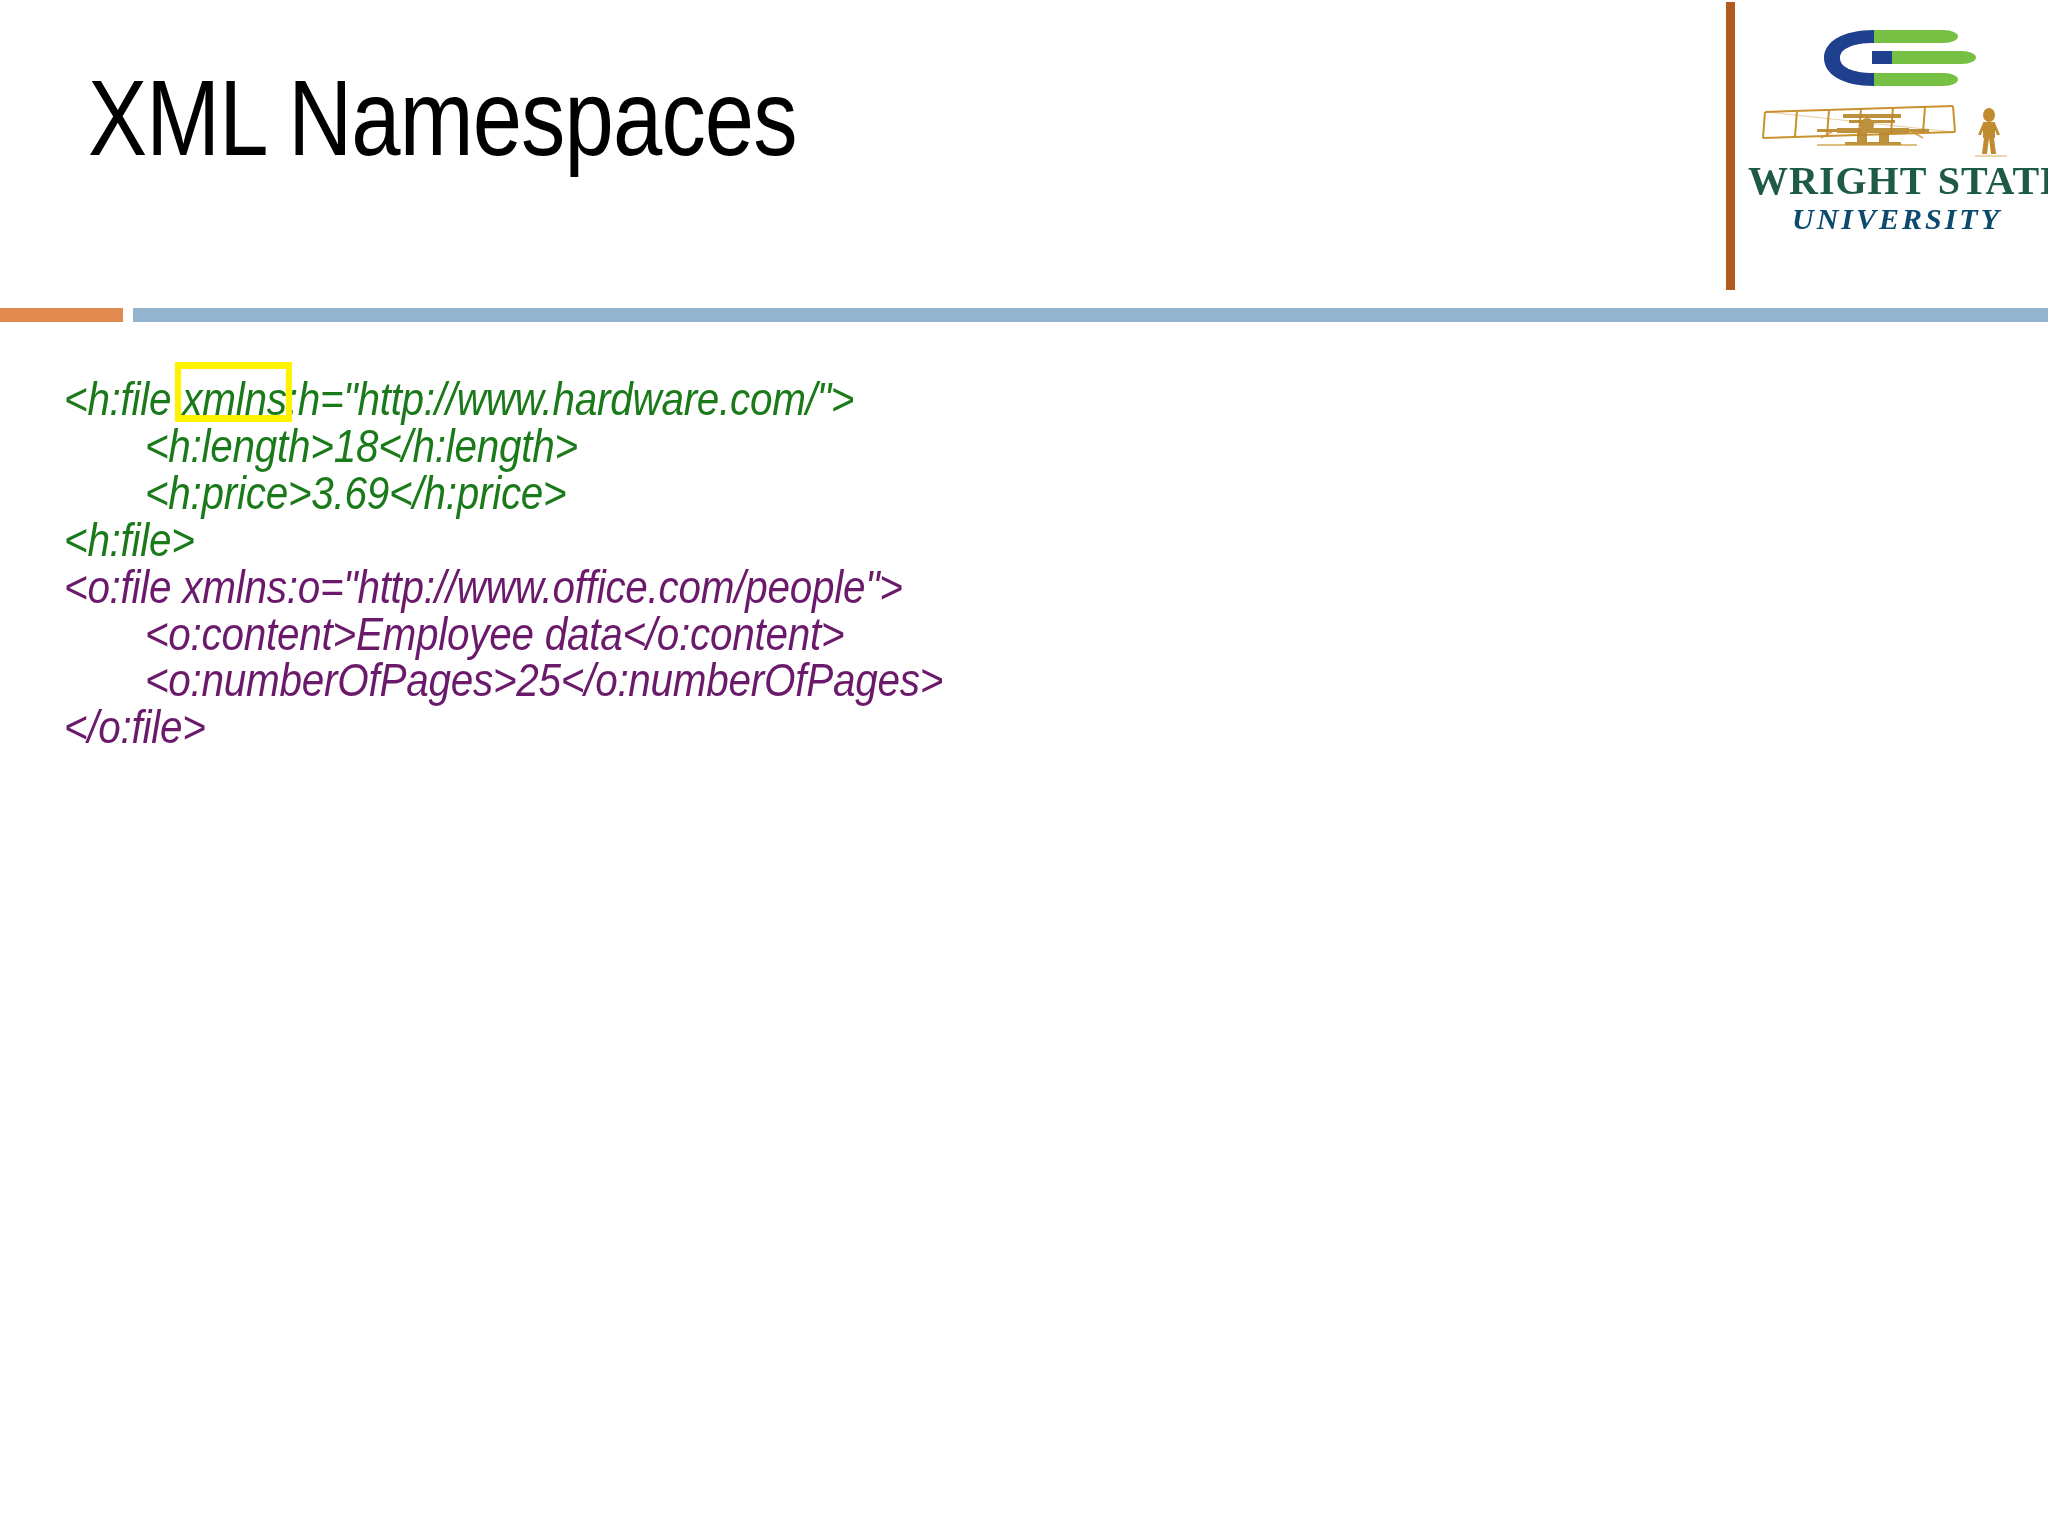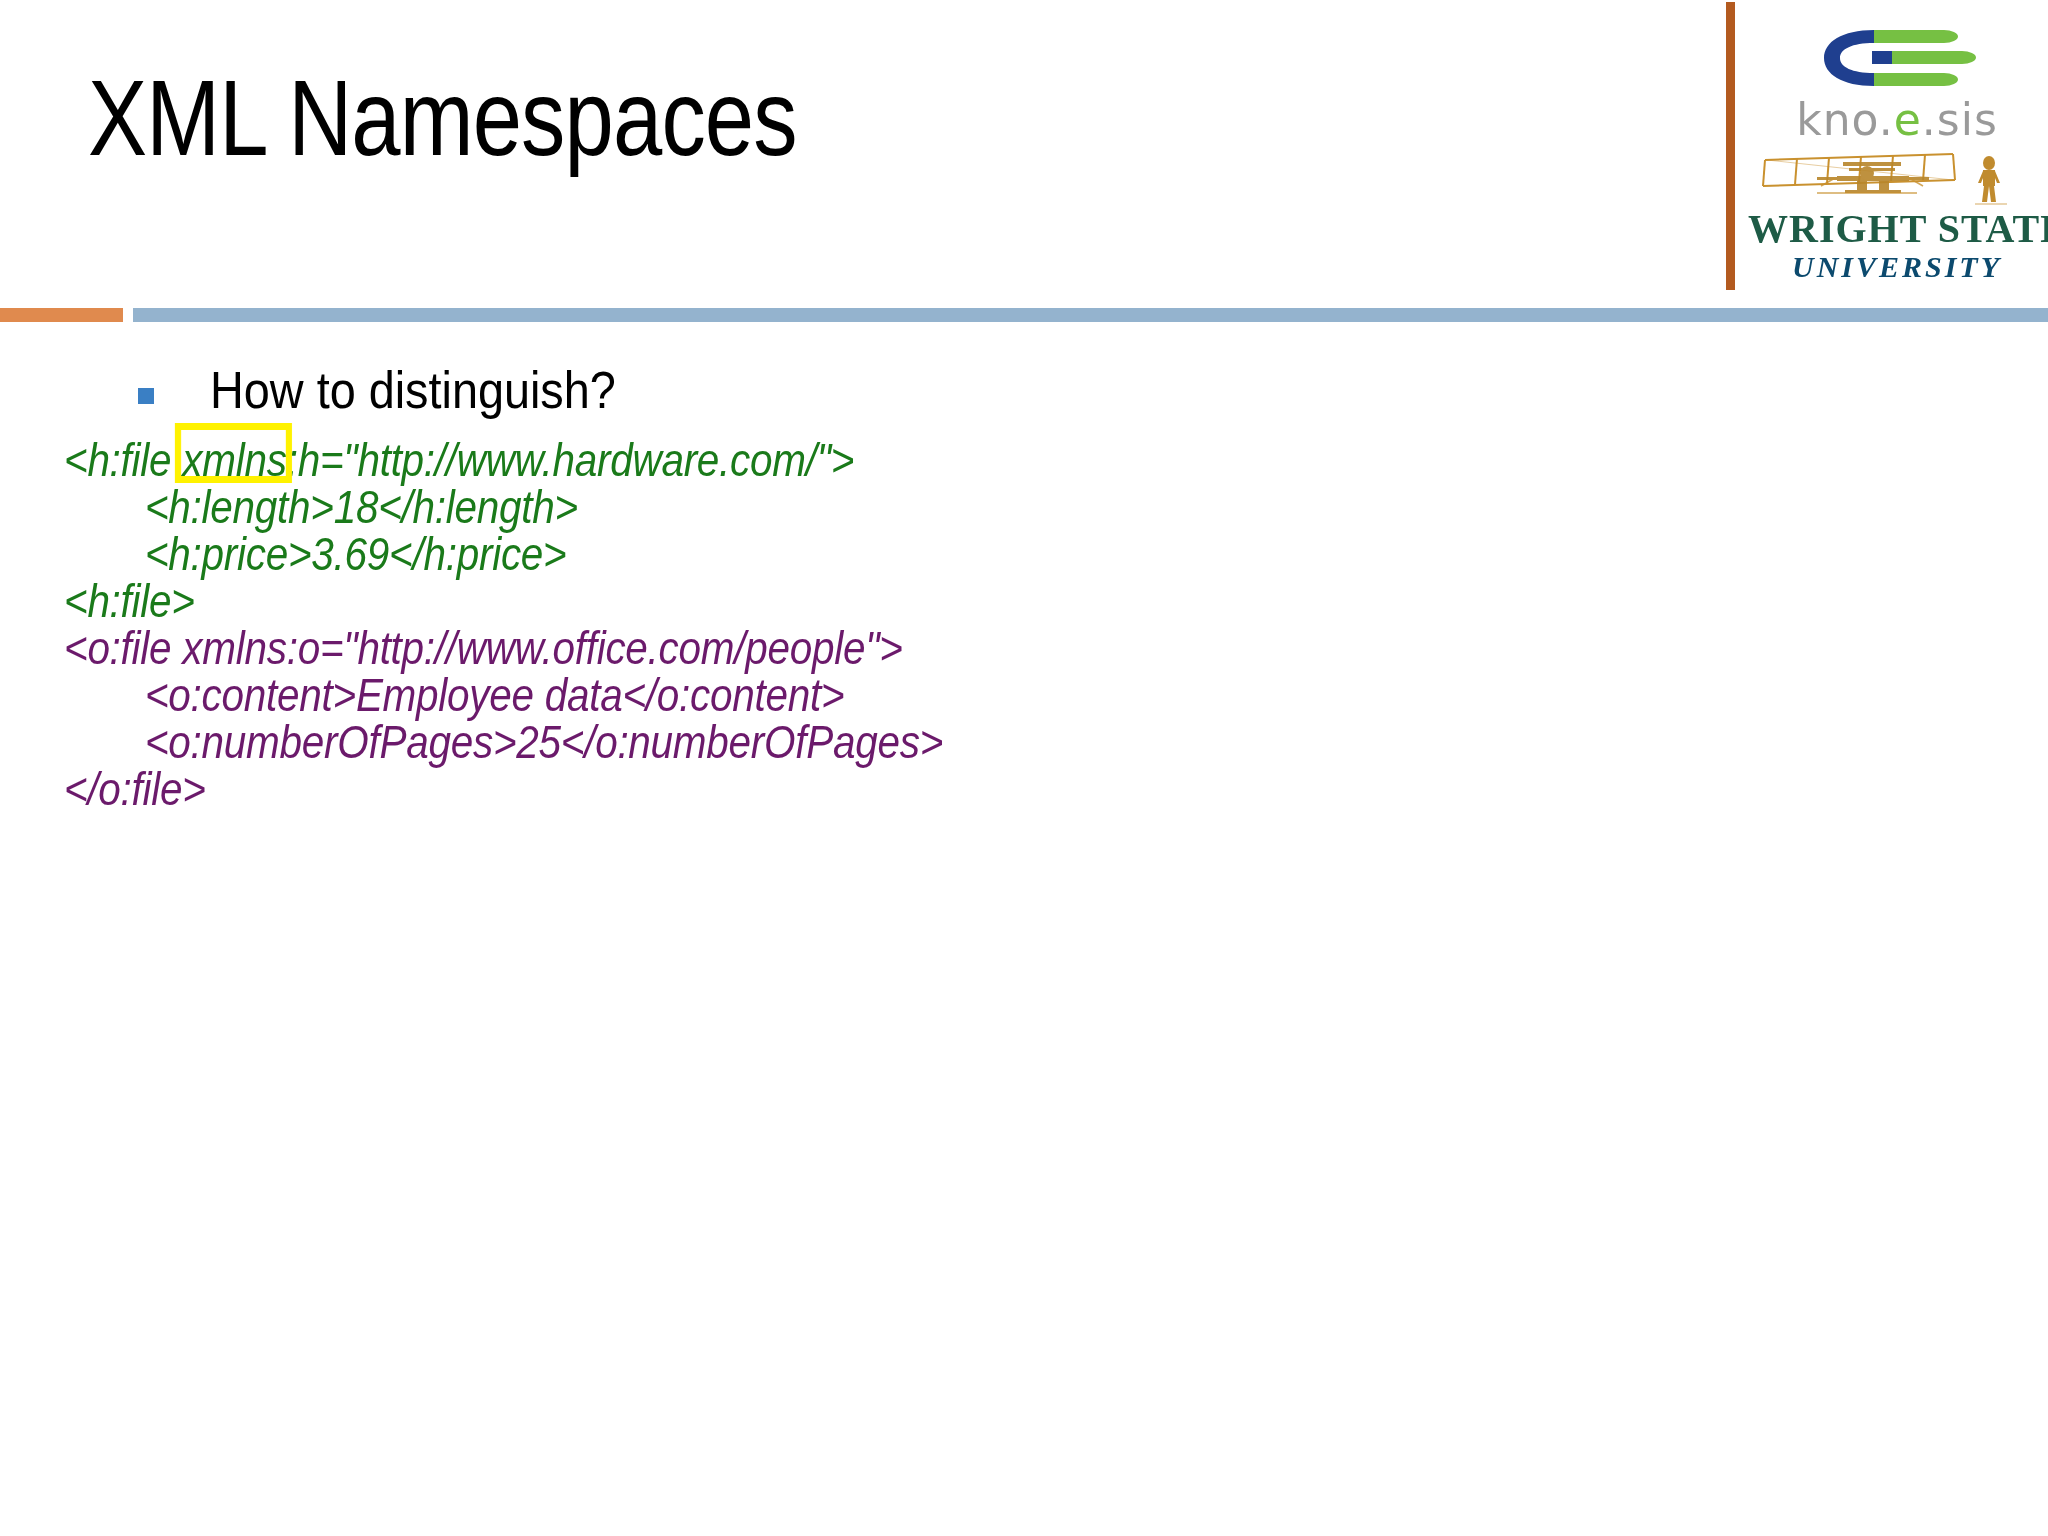--- a/index.html
+++ b/index.html
@@ -174,21 +174,20 @@
         <rect x="62" y="6" width="58" height="13" fill="#76C043"></rect>
         <rect x="62" y="27" width="76" height="13" fill="#76C043"></rect>
         <rect x="62" y="49" width="58" height="13" fill="#76C043"></rect>
         <rect x="60" y="27" width="20" height="13" fill="#1F3F8F"></rect>
         <path d="M118 6 h14 a14 6.5 0 0 1 0 13 h-14 z" fill="#76C043"></path>
         <path d="M136 27 h14 a14 6.5 0 0 1 0 13 h-14 z" fill="#76C043"></path>
         <path d="M118 49 h14 a14 6.5 0 0 1 0 13 h-14 z" fill="#76C043"></path>
       </svg>
     </div>
 
-    <div class="wordmark"><span>kno.</span><span class="grn">e</span><span>.sis</span></div>
 
     <div class="flyer">
       <svg width="280" height="62" viewBox="0 0 280 62" xmlns="http://www.w3.org/2000/svg">
         <g stroke="#C9912F" stroke-width="2" fill="none">
           <path d="M8 14 L196 8"></path>
           <path d="M6 40 L198 34"></path>
           <path d="M8 14 L6 40"></path>
           <path d="M40 12.5 L38 38.5"></path>
           <path d="M72 11.5 L70 37.5"></path>
           <path d="M104 10.5 L102 36.5"></path>
@@ -225,24 +224,20 @@
       </svg>
     </div>
 
     <div class="wsu-main">WRIGHT STATE</div>
     <div class="wsu-sub">UNIVERSITY</div>
   </div>
 
   <div class="body-area">
 
     <ul class="bullet-list">
-      <li class="bullet-row">
-        <span class="bullet-sq"></span>
-        <span class="bullet-text">How to distinguish?</span>
-      </li>
     </ul>
 
     <div class="code-block">
 
       <div class="code-line code-green"><span>&lt;h:file </span><span class="hl-wrap"><span class="hl-box"></span><span>xmlns</span></span><span>:h="http://www.hardware.com/"&gt;</span></div>
 
       <div class="code-line code-green indent">&lt;h:length&gt;18&lt;/h:length&gt;</div>
 
       <div class="code-line code-green indent">&lt;h:price&gt;3.69&lt;/h:price&gt;</div>
 

